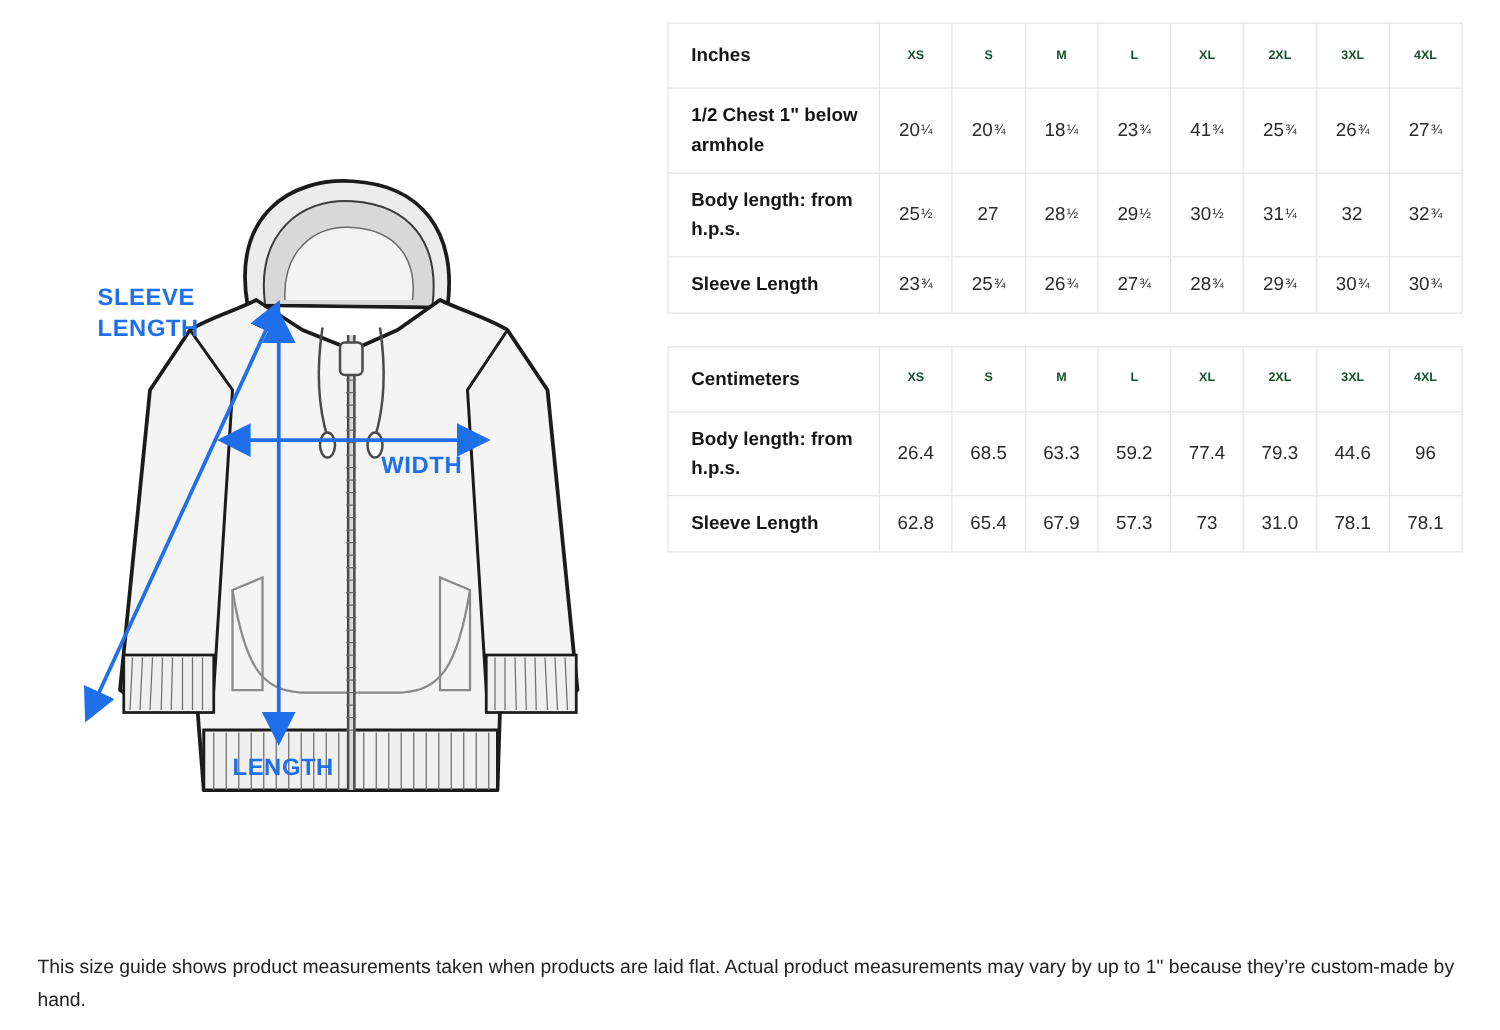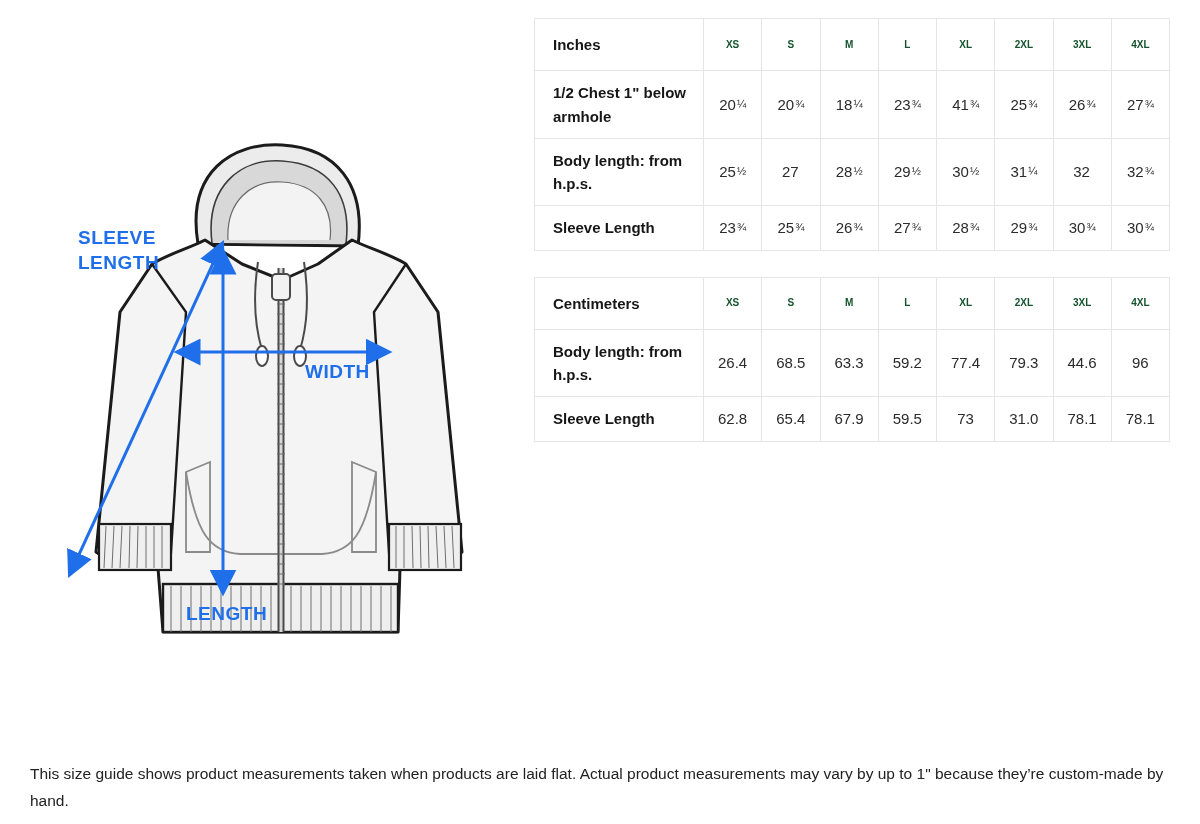--- a/index.html
+++ b/index.html
@@ -272,21 +272,21 @@
           <td>77.4</td>
           <td>79.3</td>
           <td>44.6</td>
           <td>96</td>
         </tr>
         <tr>
           <td class="row-head">Sleeve Length</td>
           <td>62.8</td>
           <td>65.4</td>
           <td>67.9</td>
-          <td>59.5</td>
+          <td>57.3</td>
           <td>73</td>
           <td>31.0</td>
           <td>78.1</td>
           <td>78.1</td>
         </tr>
       </tbody>
     </table>
 
   </div>
 

